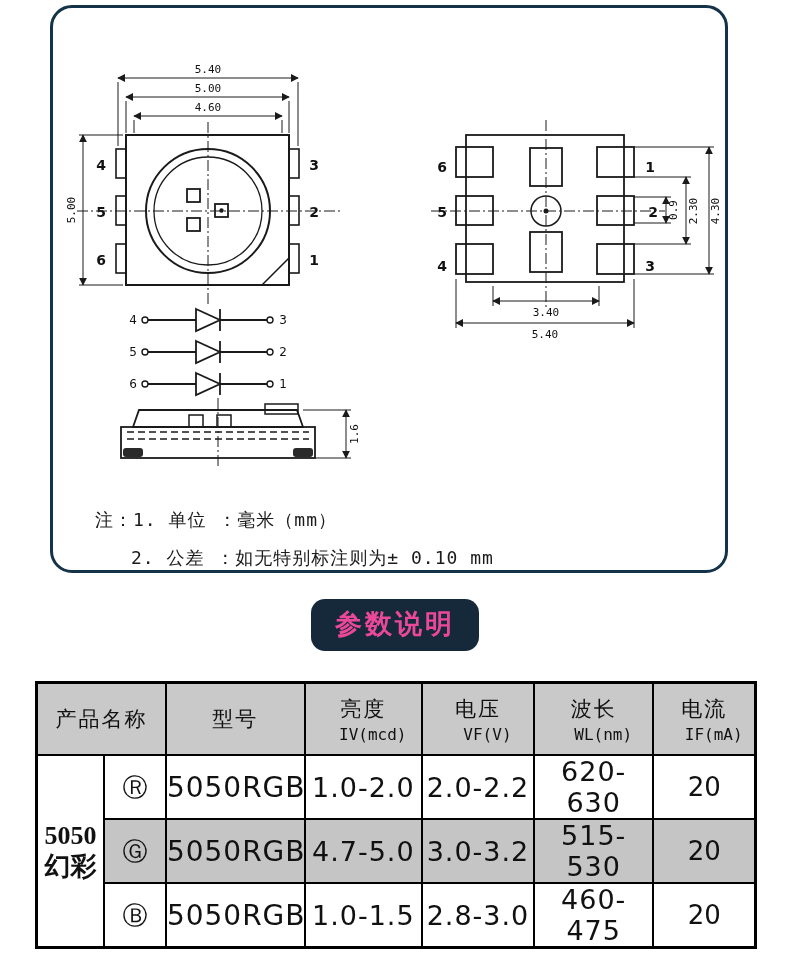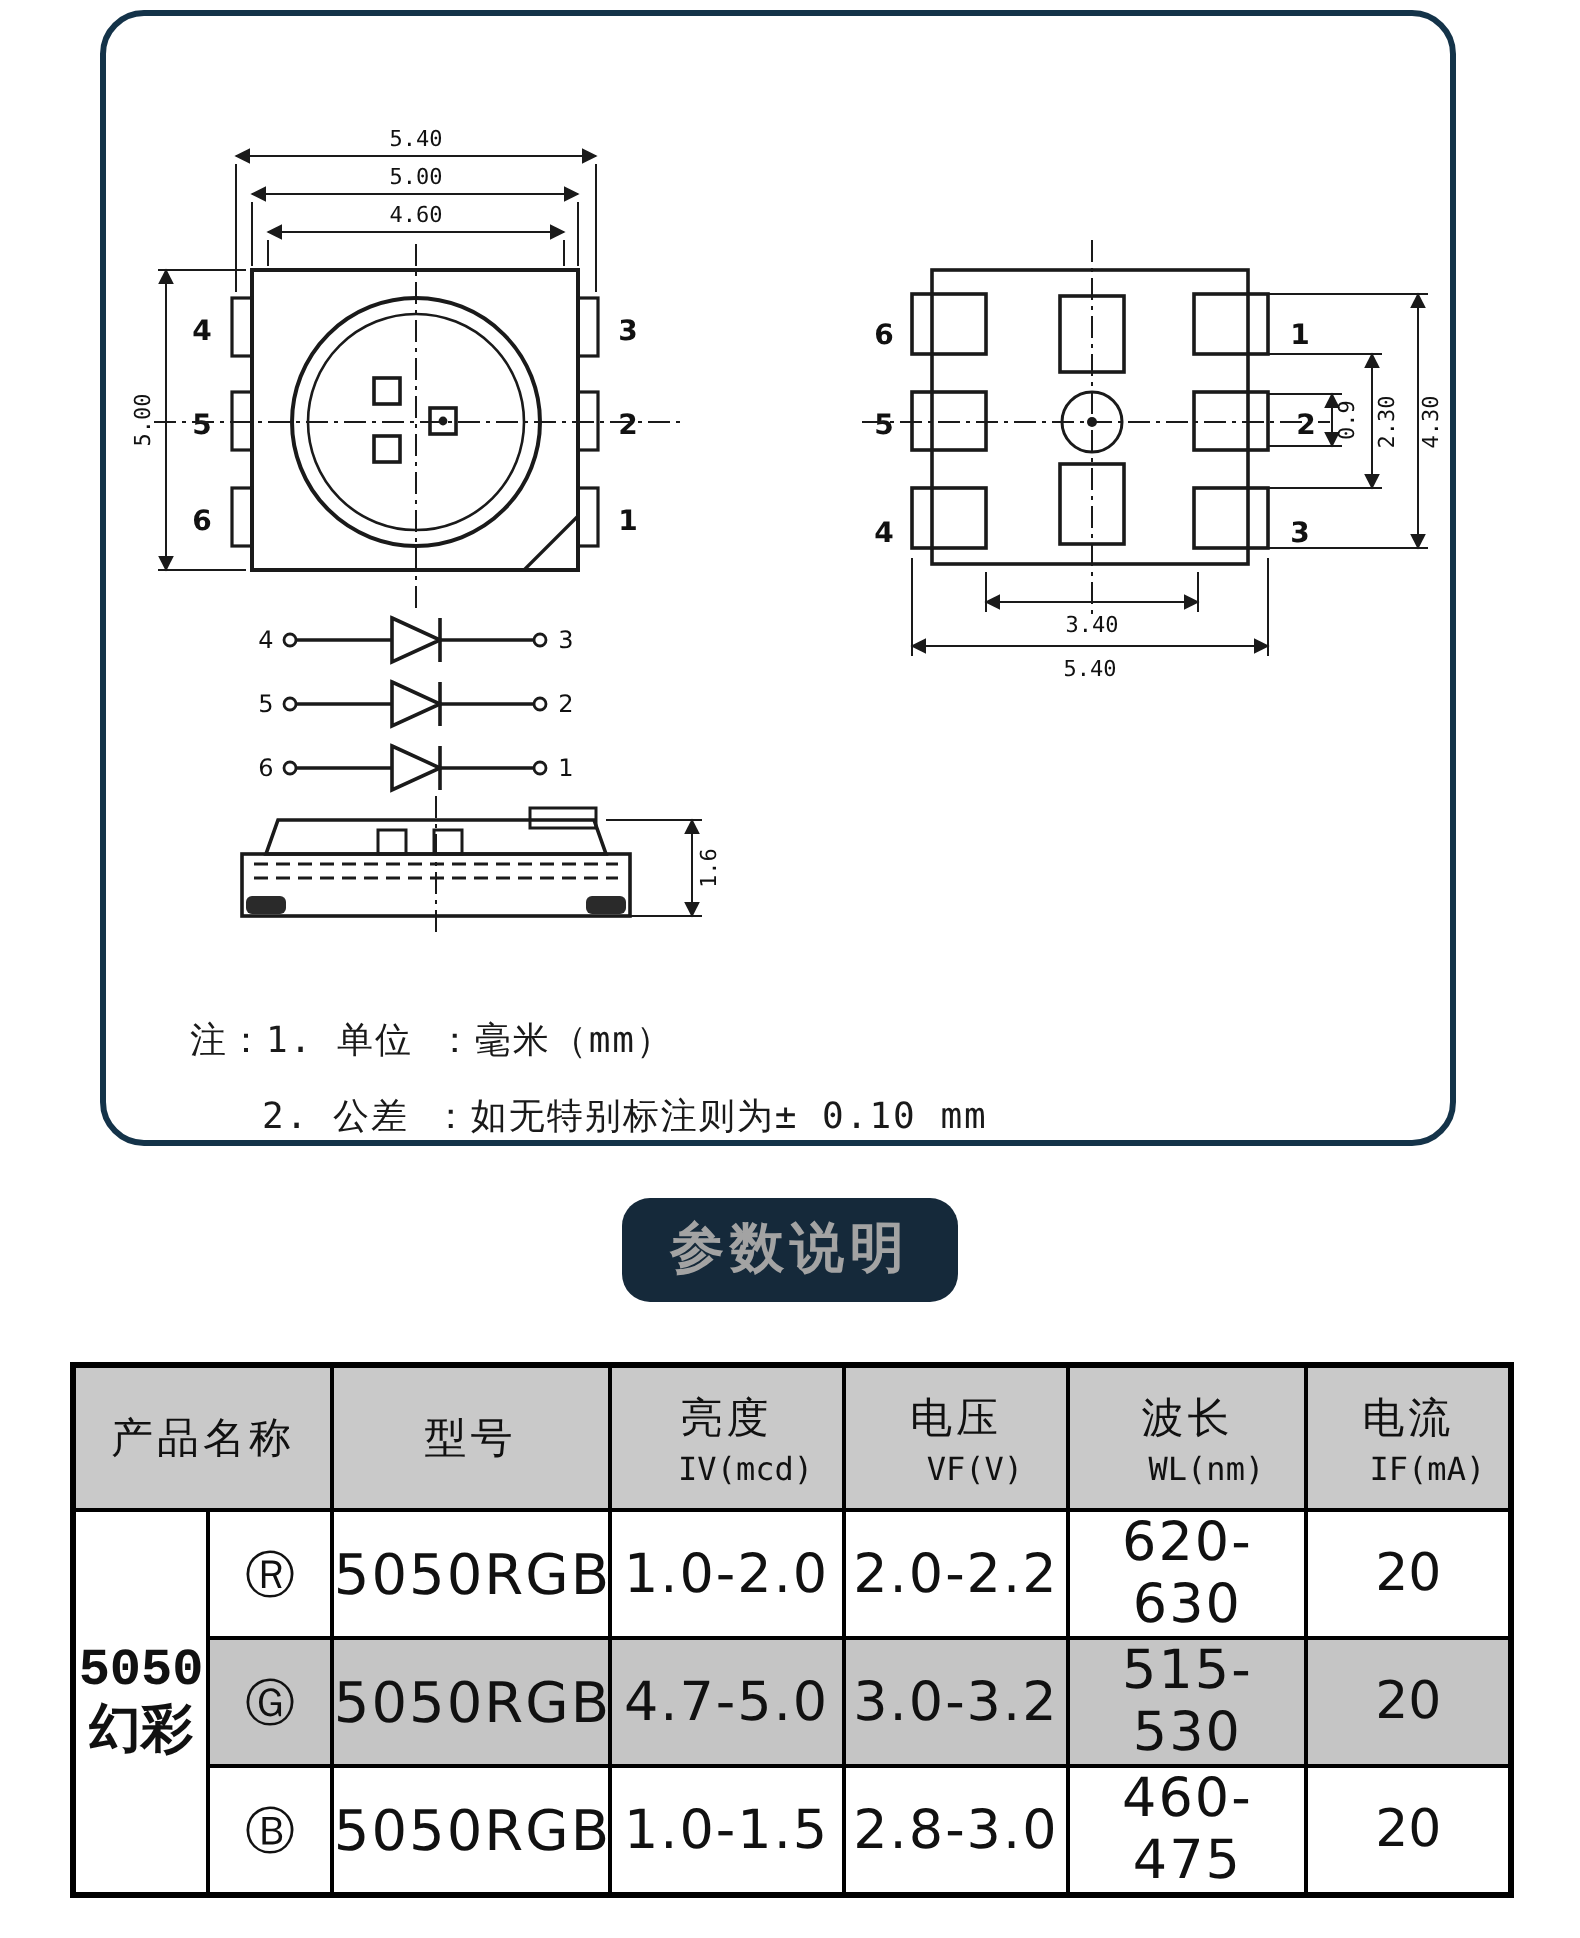--- a/index.html
+++ b/index.html
@@ -20,21 +20,21 @@
     position:absolute;left:42px;top:500px;
     font-family:"DejaVu Sans Mono","Liberation Mono",monospace;
     font-size:18px;color:#1a1a1a;letter-spacing:1px;white-space:nowrap;
   }
   .notes .note-line2{margin-top:14px;margin-left:36px;}
 
   
   .badge{
     display:block;width:fit-content;
     margin:26px auto 0 auto;
-    background:#15293a;color:#a3a3a3;
+    background:#15293a;color:#ec4899;
     font-size:27px;font-weight:bold;letter-spacing:3px;
     padding:7px 24px 9px 24px;border-radius:14px;
   }
 
   
   table.params{
     margin:30px 0 0 35px;
     width:722px;
     border-collapse:collapse;
     table-layout:fixed;
@@ -53,21 +53,21 @@
   }
   tr.thead .sub{
     font-family:"DejaVu Sans Mono","Liberation Mono",monospace;
     font-size:16px;font-weight:400;letter-spacing:0;margin-top:2px;padding-left:19px;
   }
   tr.trow{height:58px;}
   tr.trow.shaded td{background:#c5c5c5;}
   td.group-cell{
     background:#ffffff !important;
     font-size:26px;font-weight:600;line-height:1.2;
-    font-family:Liberation Mono, monospace;
+    font-family:Liberation Serif, serif;
   }
   td.channel{font-size:25px;}
   td.model{font-size:28px;font-weight:500;letter-spacing:1px;}
   td.val{font-size:27px;font-weight:500;letter-spacing:1px;}
   td.cur{font-size:26px;font-weight:500;}
 
   
   .ln{stroke:#1a1a1a;fill:none;}
   .dim{stroke:#1a1a1a;stroke-width:1;fill:none;}
   text.dimt{font-family:"DejaVu Sans Mono","Liberation Mono",monospace;font-size:11px;fill:#111;}

